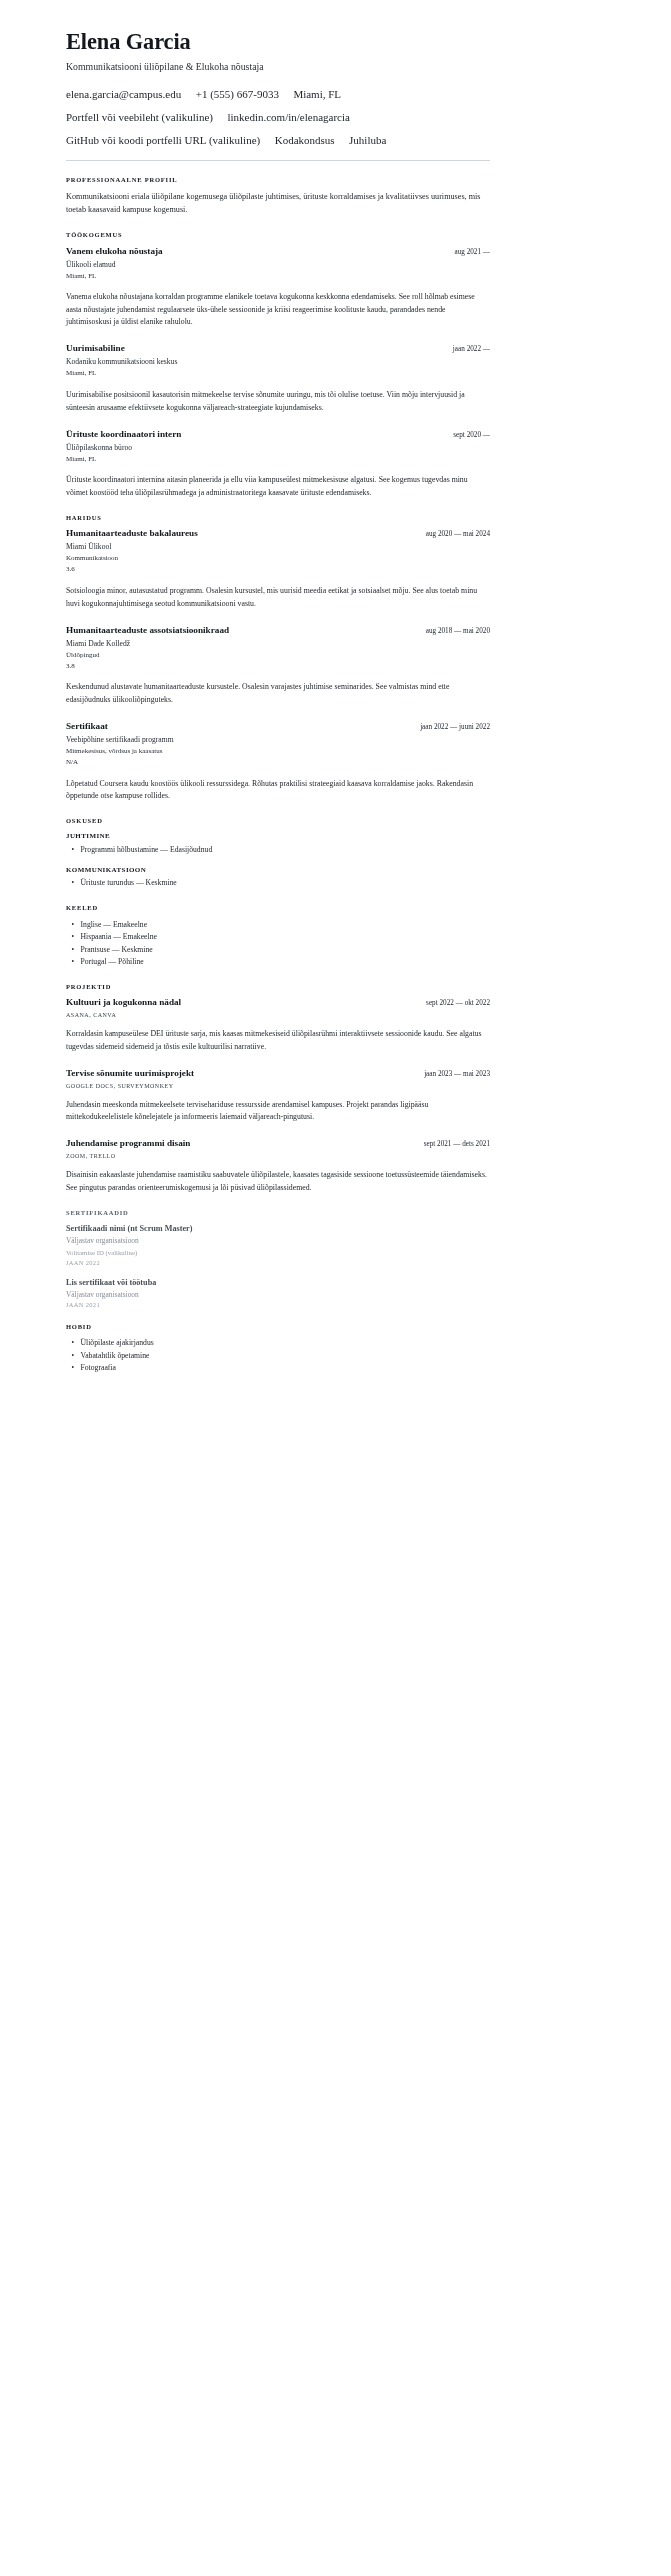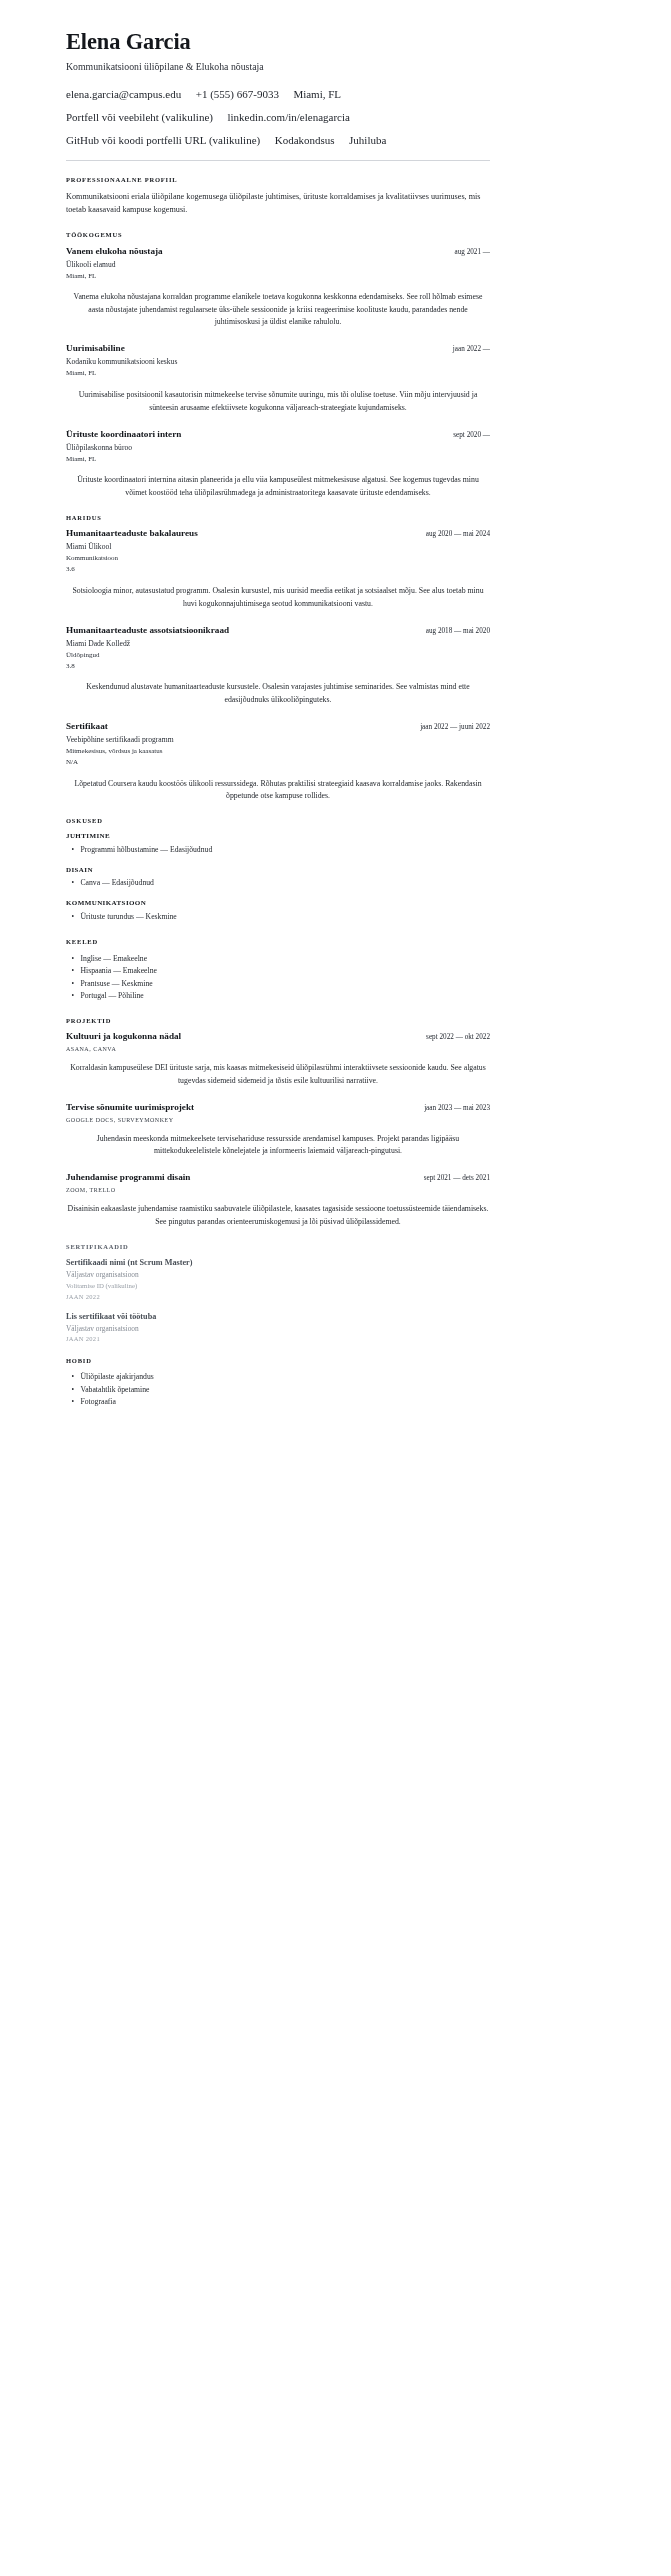--- a/index.html
+++ b/index.html
@@ -119,21 +119,20 @@
     font-size: 7px;
     line-height: 1.5;
     color: #2a2f37;
     margin: 0.6px 0 0 0;
   }
   .entry-body {
     font-size: 7.8px;
     line-height: 1.62;
     color: #1d2127;
     margin: 10px 0 0 0;
-    text-align: center;
   }
   .entry-tags {
     font-size: 6px;
     letter-spacing: 0.5px;
     text-transform: uppercase;
     color: #3b414a;
     margin: 2.8px 0 0 0;
   }
 
   
@@ -300,26 +299,20 @@
   <section class="section">
     <h2 class="section-title">OSKUSED</h2>
     <div id="skills-list">
         <div class="skill-group">
           <h3 class="skill-group-title">JUHTIMINE</h3>
           <ul class="bullets">
             <li>Programmi hõlbustamine — Edasijõudnud</li>
           </ul>
         </div>
         <div class="skill-group">
-          <h3 class="skill-group-title">DISAIN</h3>
-          <ul class="bullets">
-            <li>Canva — Edasijõudnud</li>
-          </ul>
-        </div>
-        <div class="skill-group">
           <h3 class="skill-group-title">KOMMUNIKATSIOON</h3>
           <ul class="bullets">
             <li>Ürituste turundus — Keskmine</li>
           </ul>
         </div>
       </div>
   </section>
 
   <section class="section">
     <h2 class="section-title">KEELED</h2>

